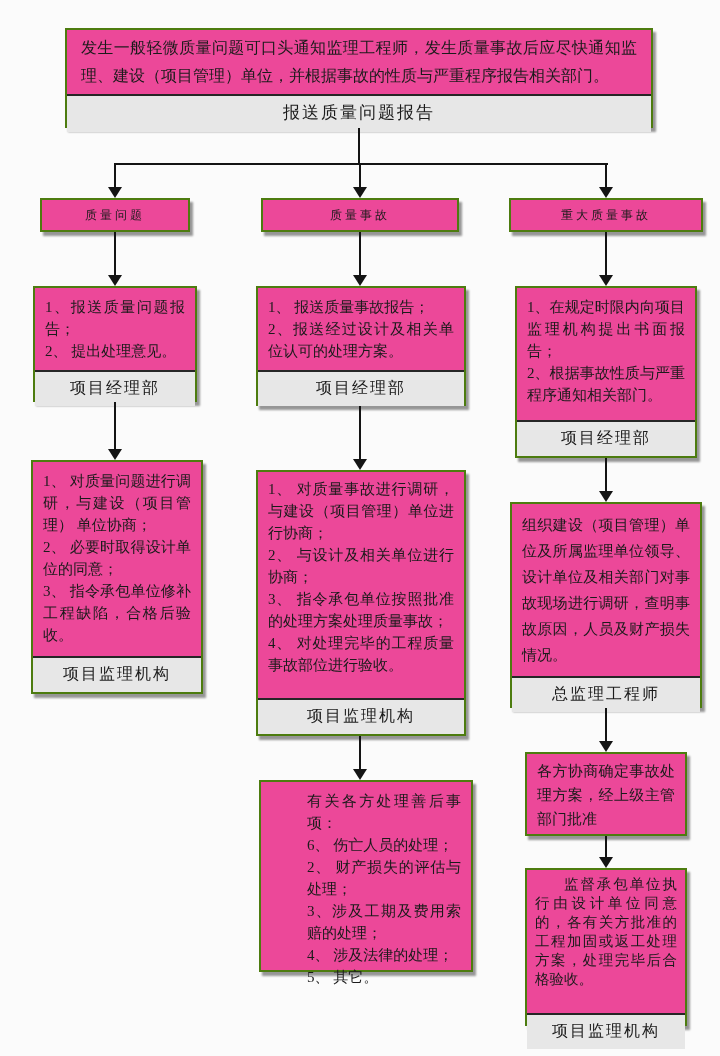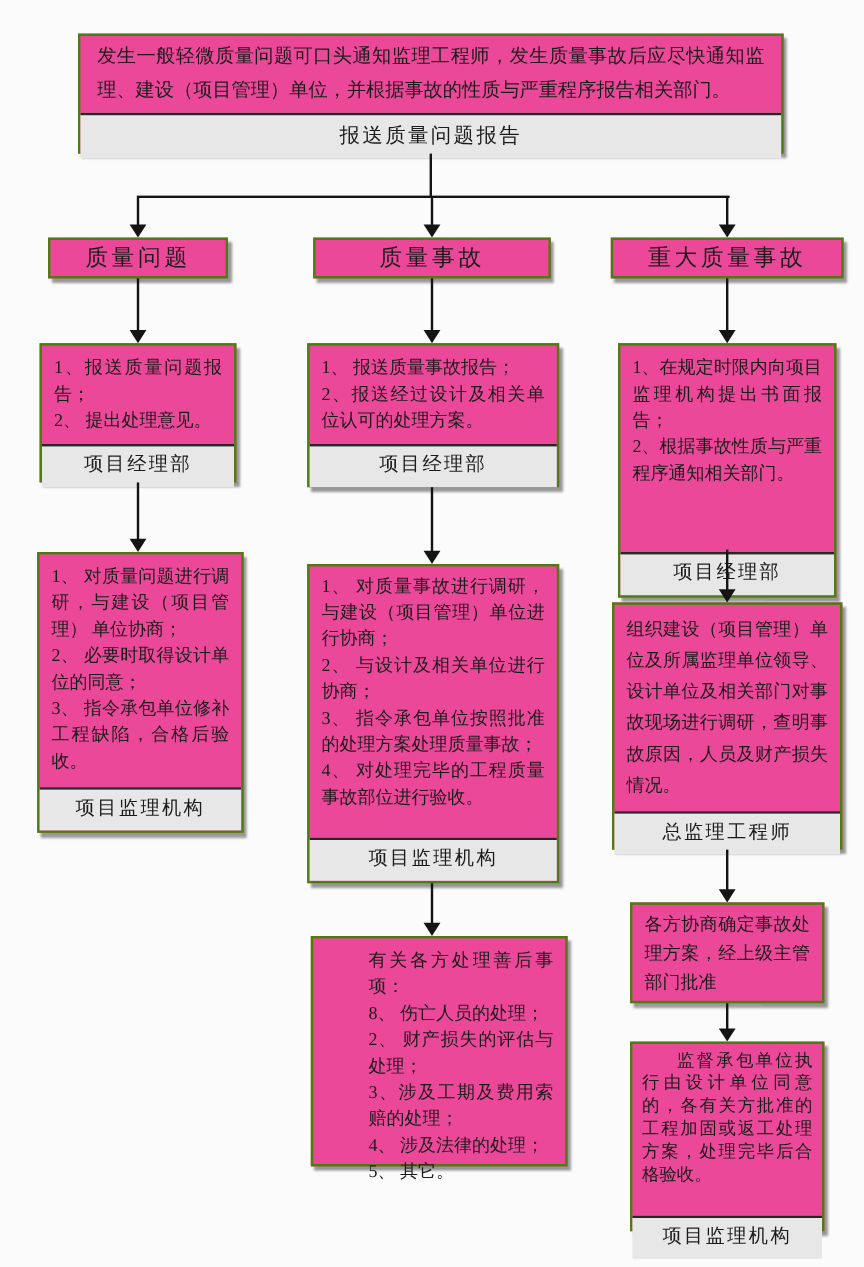--- a/index.html
+++ b/index.html
@@ -38,21 +38,21 @@
     background:#e7e7e7;
     height:34px;
     line-height:32px;
     text-align:center;
     font-size:16px;
     letter-spacing:2px;
     flex:0 0 auto;
   }
   .hdr-label{
     margin:auto;
-    font-size:19px;
+    font-size:12px;
     letter-spacing:3px;
     text-align:center;
   }
   
   .top-text{
     font-size:16px;
     line-height:28px;
     padding:4px 14px;
     text-align:justify;
   }
@@ -115,21 +115,21 @@
   </div>
 
   <div class="box" style="left:256px;top:286px;width:210px;height:120px;">
     <div class="box-text">
       <span class="item">1、 报送质量事故报告；</span>
       <span class="item">2、报送经过设计及相关单位认可的处理方案。</span>
     </div>
     <div class="box-footer">项目经理部</div>
   </div>
 
-  <div class="box" style="left:515px;top:286px;width:182px;height:212px;">
+  <div class="box" style="left:515px;top:286px;width:182px;height:172px;">
     <div class="box-text">
       <span class="item">1、在规定时限内向项目监理机构提出书面报告；</span>
       <span class="item">2、根据事故性质与严重程序通知相关部门。</span>
     </div>
     <div class="box-footer">项目经理部</div>
   </div>
 
   <div class="arrow" style="left:114px;top:402px;height:48px;"></div>
   <div class="arrow" style="left:359px;top:406px;height:54px;"></div>
   <div class="arrow" style="left:605px;top:458px;height:34px;"></div>
@@ -157,21 +157,21 @@
     <div class="box-text lh26">组织建设（项目管理）单位及所属监理单位领导、设计单位及相关部门对事故现场进行调研，查明事故原因，人员及财产损失情况。</div>
     <div class="box-footer">总监理工程师</div>
   </div>
 
   <div class="arrow" style="left:359px;top:736px;height:34px;"></div>
   <div class="arrow" style="left:605px;top:708px;height:34px;"></div>
 
   <div class="box" style="left:259px;top:780px;width:214px;height:192px;padding-left:36px;">
     <div class="box-text">
       <span class="item">有关各方处理善后事项：</span>
-      <span class="item">8、 伤亡人员的处理；</span>
+      <span class="item">6、 伤亡人员的处理；</span>
       <span class="item">2、 财产损失的评估与处理；</span>
       <span class="item">3、涉及工期及费用索赔的处理；</span>
       <span class="item">4、 涉及法律的处理；</span>
       <span class="item">5、 其它。</span>
     </div>
   </div>
 
   <div class="box" style="left:525px;top:752px;width:162px;height:84px;">
     <div class="box-text" style="line-height:24px;padding:5px 10px;">各方协商确定事故处理方案，经上级主管部门批准</div>
   </div>

